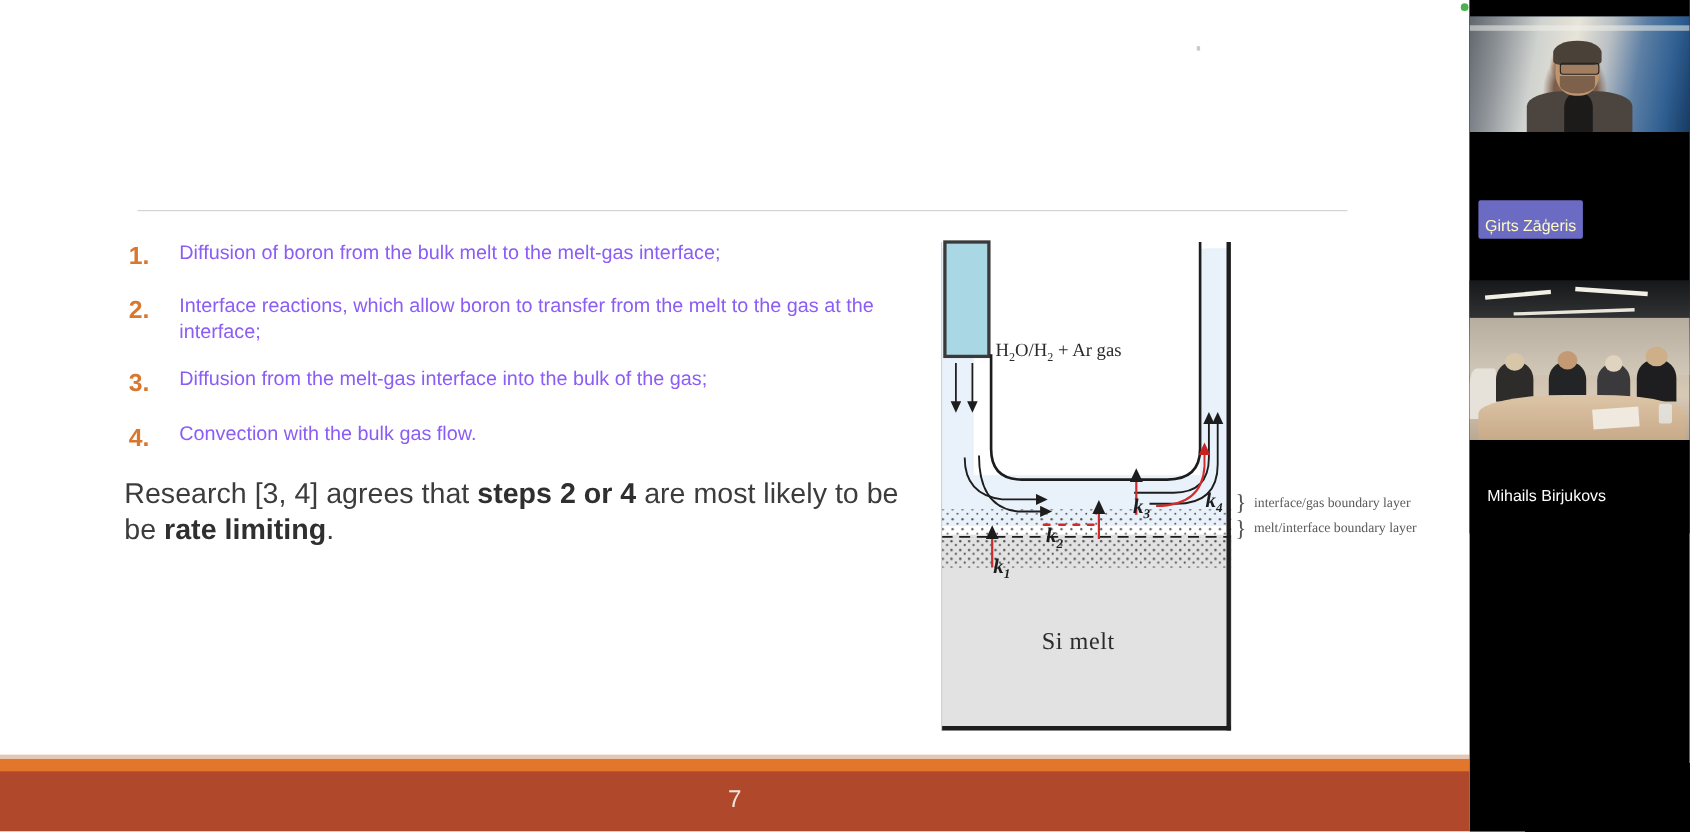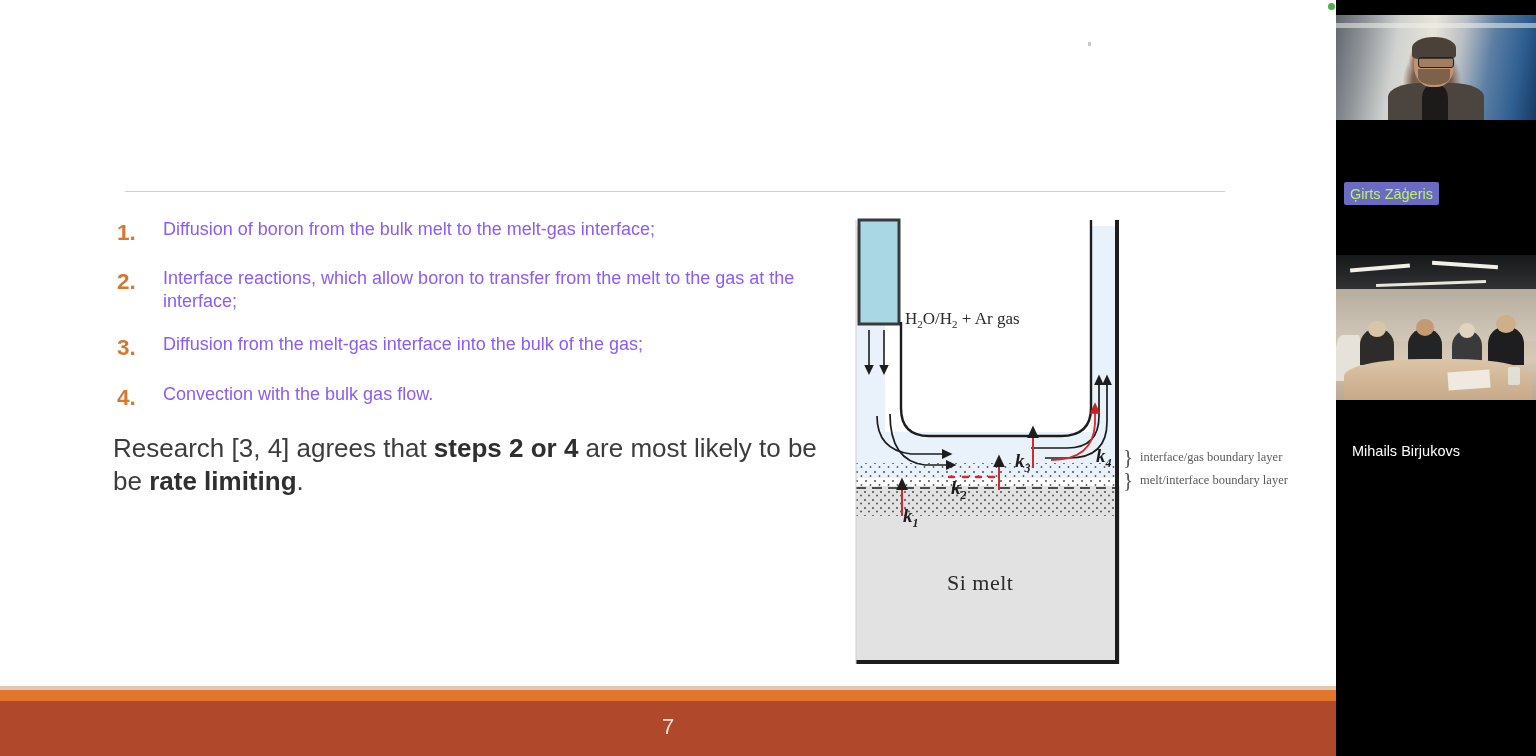--- a/index.html
+++ b/index.html
@@ -76,21 +76,21 @@
   #simelt-label{
     left:92px; top:352px; font-size:22px; letter-spacing:0.5px;
   }
   .k-label{
     position:absolute; font-family:"Liberation Serif", serif;
     font-style:italic; font-weight:700; color:#1d1d1d; font-size:19px;
   }
   .k-label sub{ font-size:12px; font-style:italic; }
   #k1-label{ left:48px; top:287px; }
   #k2-label{ left:96px; top:259px; }
-  #k3-label{ left:160px; top:232px; }
+  #k3-label{ left:175px; top:232px; }
   #k4-label{ left:241px; top:227px; }
 
   
   #bl-annot{
     position:absolute; left:1123px; top:446px; width:200px;
   }
   .bl-row{
     display:flex; align-items:center; height:23px;
   }
   .bl-brace{
@@ -220,22 +220,22 @@
   #vid2 .leftp{
     position:absolute; left:0px; top:80px; width:24px; height:46px;
     background:#e6e2da; border-radius:30% 10% 0 0;
   }
 
   .name-plain{
     position:absolute; color:#ffffff; font-size:14.5px;
     white-space:nowrap;
   }
   .name-badge{
-    position:absolute; color:#bef264; font-size:14.5px;
-    background:#6b6bc4; padding:4px 6px 3px 6px;
+    position:absolute; color:#fef9c3; font-size:14.5px;
+    background:#6b6bc4; padding:16px 6px 3px 6px;
     white-space:nowrap; border-radius:2px;
   }
   #green-dot{
     position:absolute; left:-8px; top:3px; width:7px; height:7px;
     border-radius:50%; background:#4caf50;
   }
 </style>
 </head>
 <body>
 

